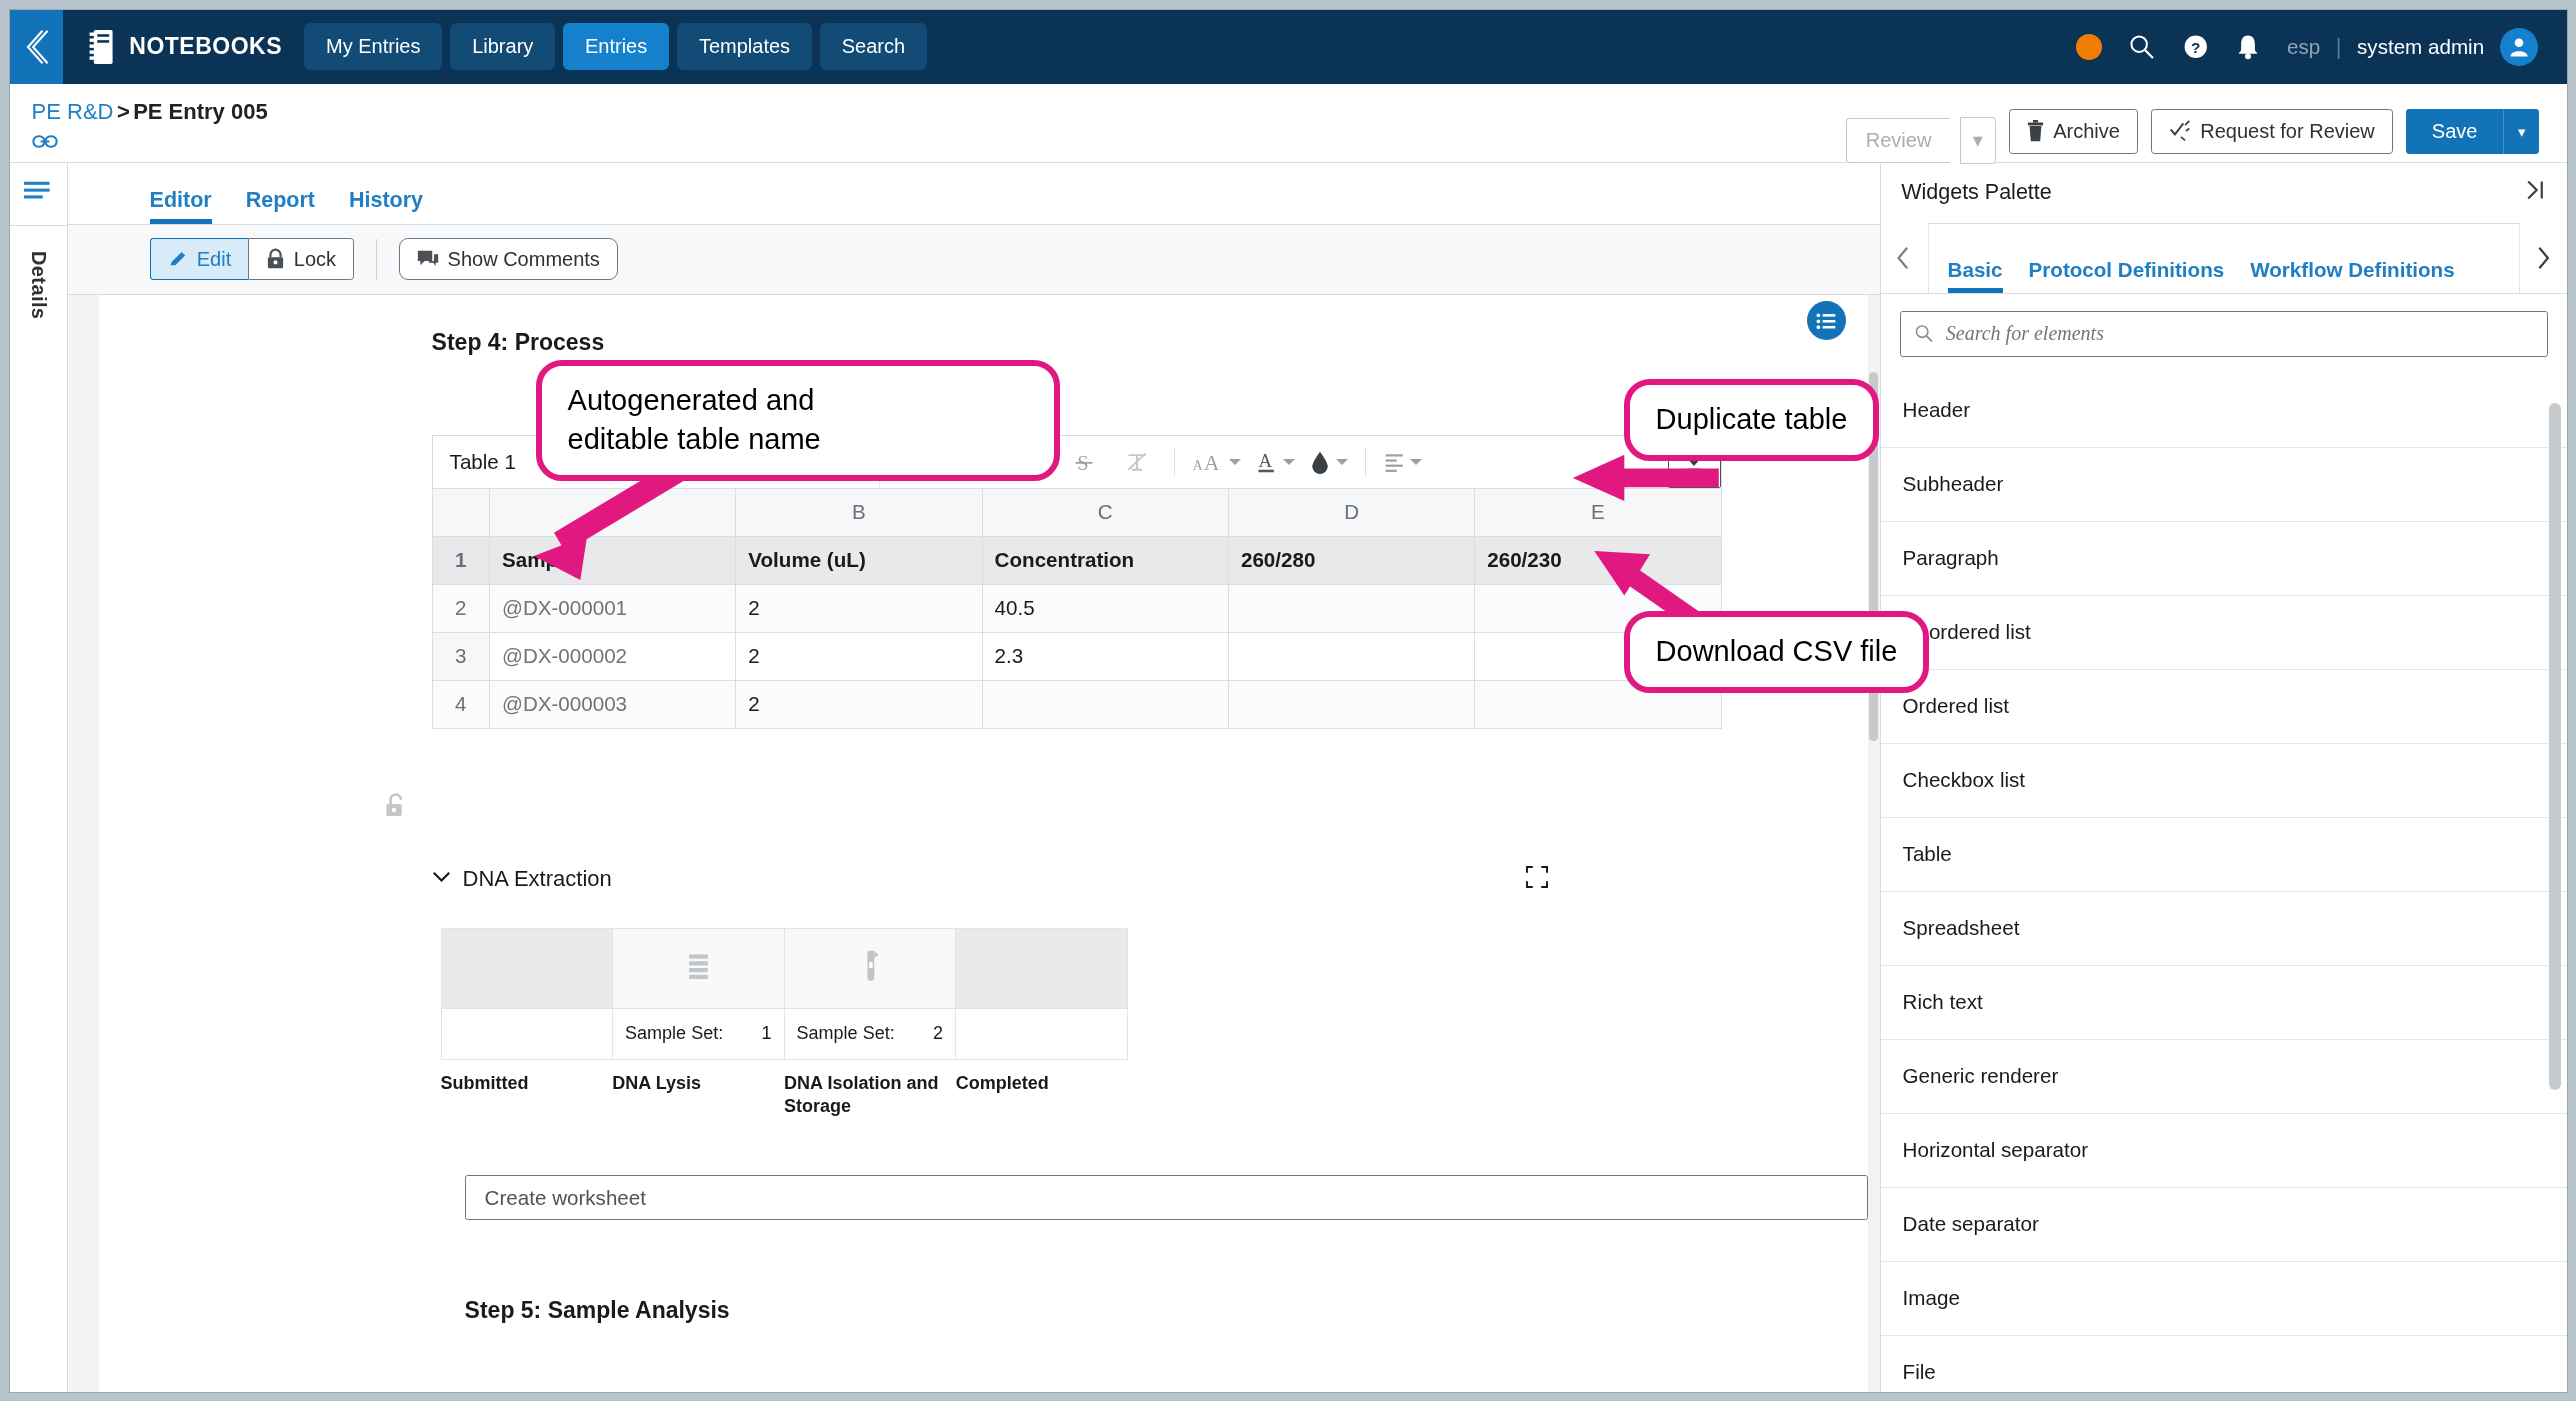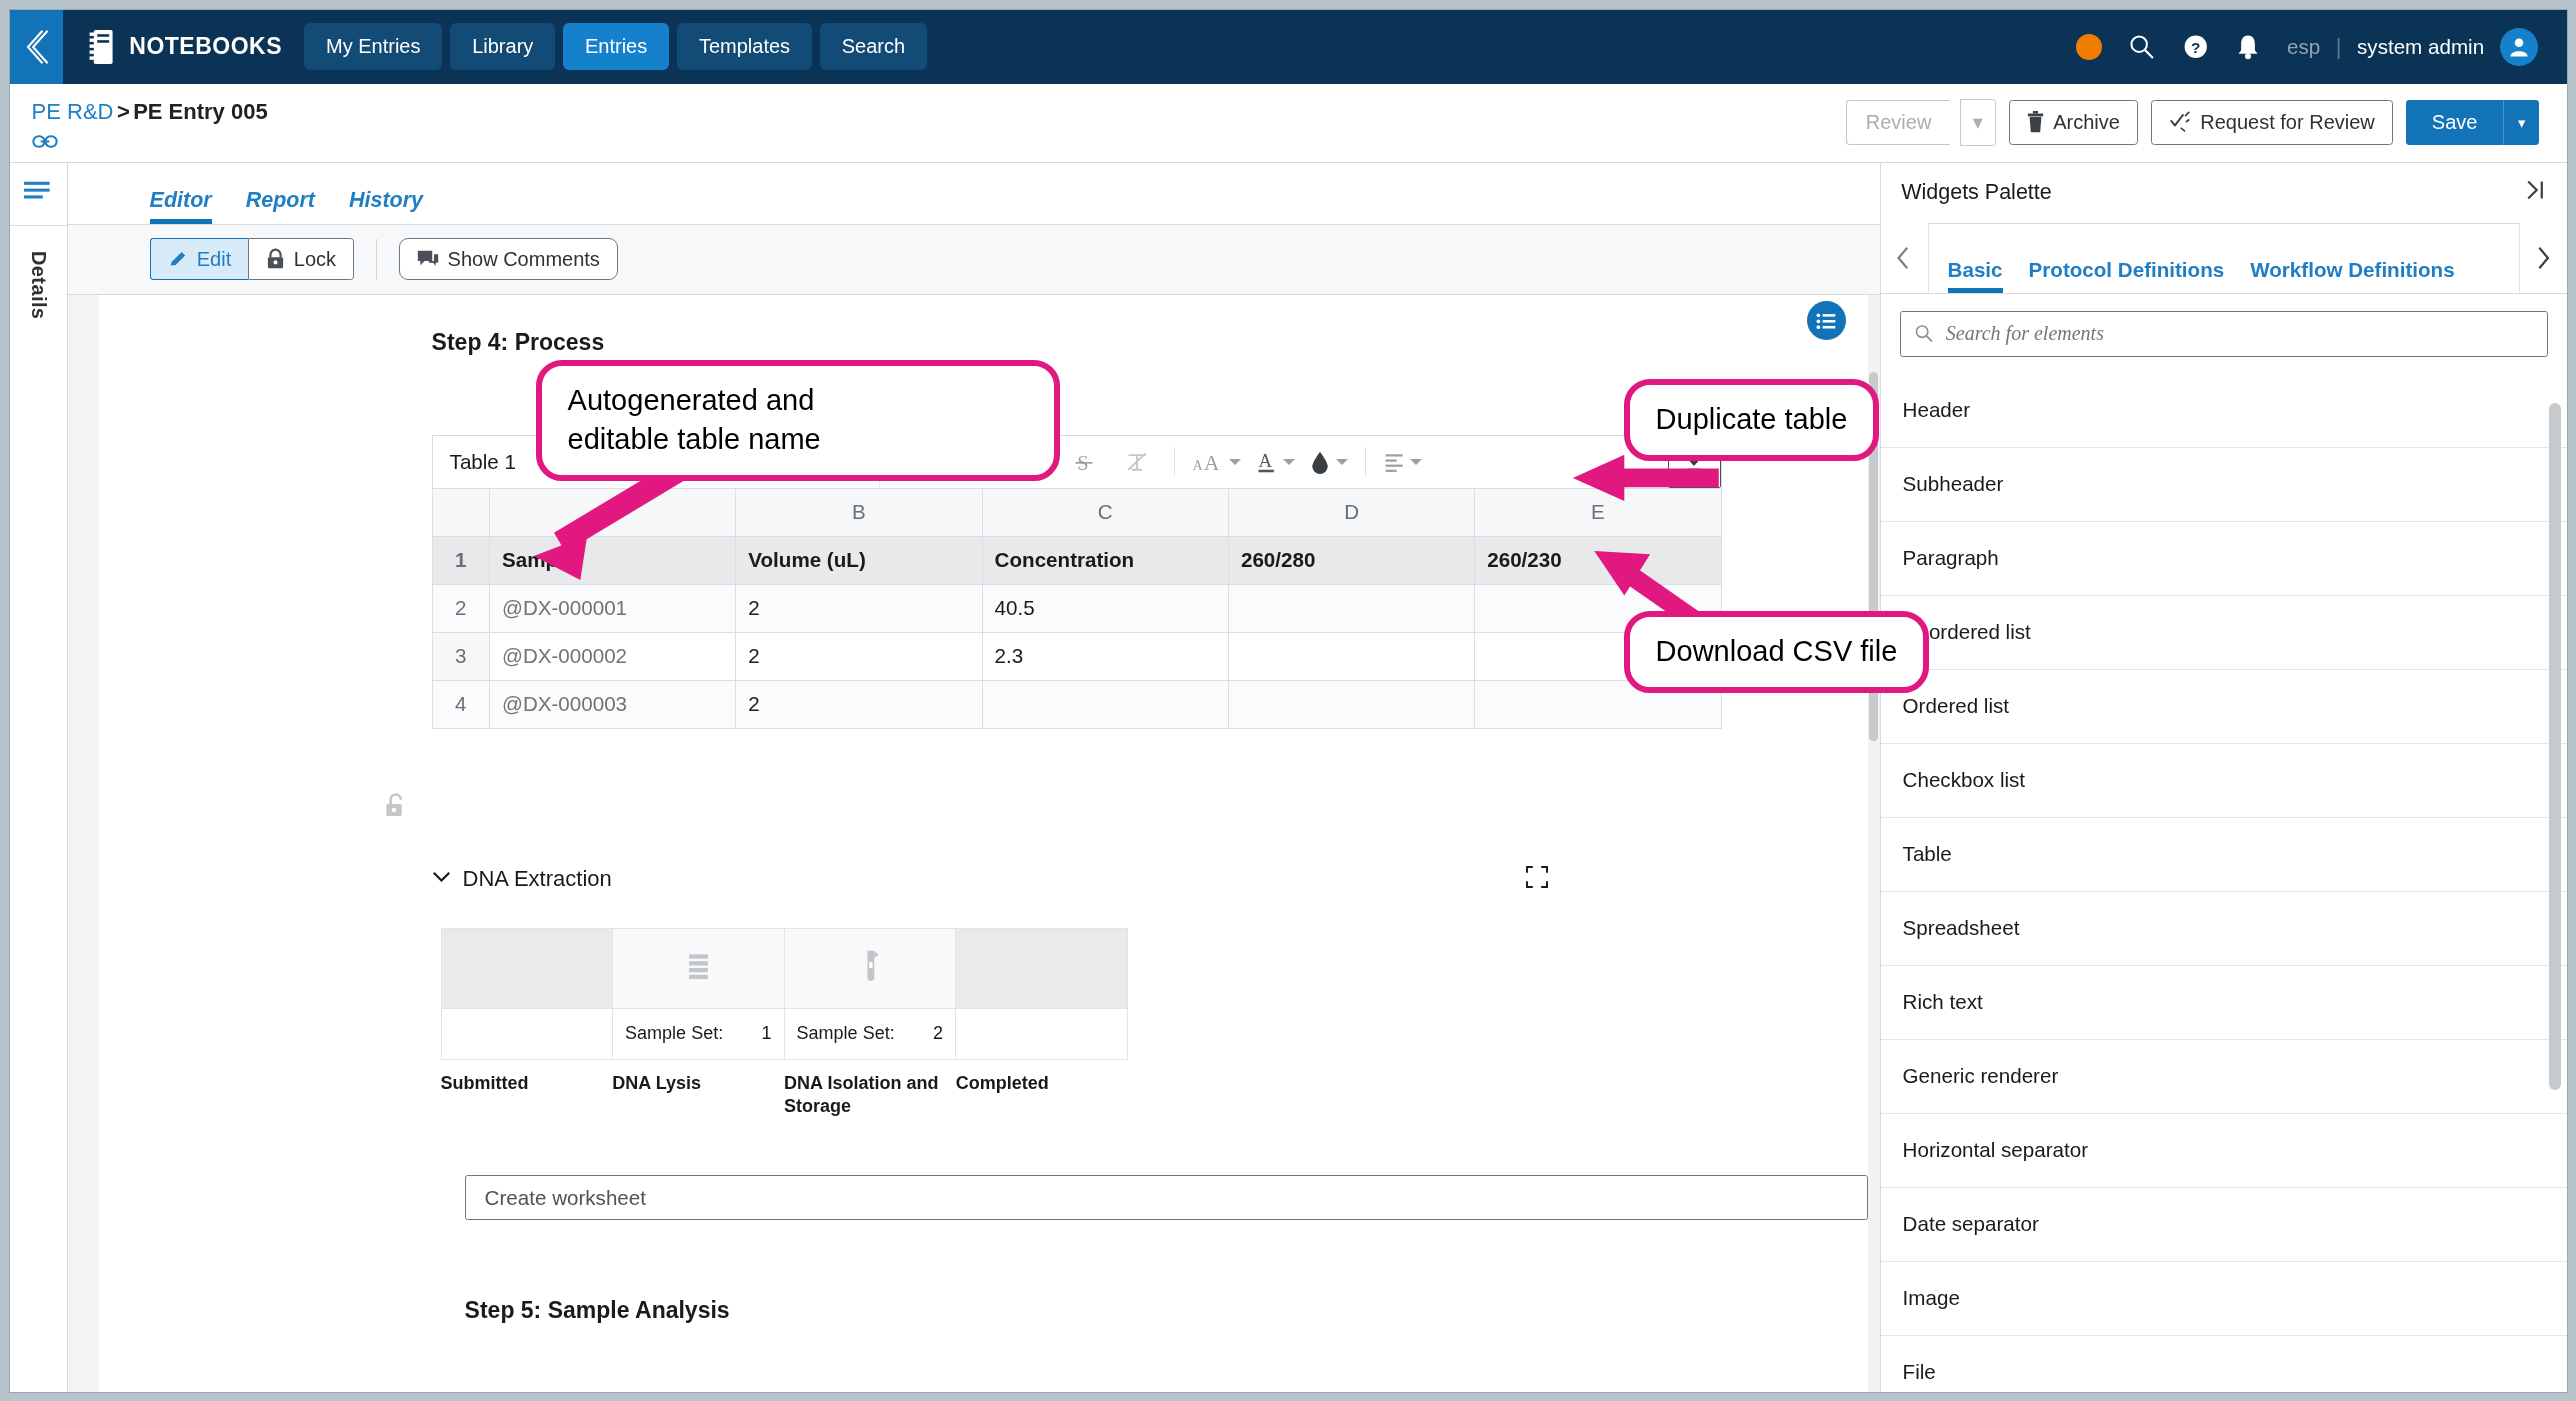--- a/index.html
+++ b/index.html
@@ -90,21 +90,21 @@
   .btn {
     display: inline-flex; align-items: center; justify-content: center;
     gap: 9.4px;
     border: 0.9px solid #6f7780; background: #fff; color: #2d3237;
     font-size: 20px; border-radius: 3.4px; padding: 10.3px 17px;
     cursor: pointer; white-space: nowrap;
   }
   .btn.split { padding: 0; border: none; display: inline-flex; }
   .btn.split > .seg {
     border: 0.9px solid #c3c8cd; background: #fff; color: #a9aeb3;
-    padding: 10.3px 19px; font-size: 20px;
+    padding: 10.3px 19px; font-size: 20px; margin-top: 18px;
   }
   .btn.split > .seg:first-child { border-radius: 3.4px 0 0 3.4px; border-right: none; }
   .btn.split > .seg:last-child { border-radius: 0 3.4px 3.4px 0; padding: 10.3px 12px; }
   .save-split { display:inline-flex; border-radius: 3.4px; overflow:hidden; }
   .save-split .s1 { background:#1273b8; color:#fff; font-size:20px; padding:11px 26px; cursor:pointer;}
   .save-split .s2 { background:#1273b8; color:#fff; font-size:14.6px; padding:11px 13.7px; border-left:0.9px solid #3f93cf; cursor:pointer; display:flex;align-items:center;}
 
   
   .body-row { display: flex; height: calc(1384px - 74px - 79px); }
   .railbar {
@@ -119,21 +119,20 @@
     writing-mode: vertical-rl;
     font-size: 20px; font-weight: bold; color: #2d3237;
     margin-top: 26px; letter-spacing: 0.4px;
   }
 
   .center { flex: 1 1 auto; display:flex; flex-direction: column; min-width:0; position: relative;}
   .tabstrip {
     height: 62px; border-bottom: 0.9px solid #d6dbe0;
     display: flex; align-items: flex-end; gap: 34px; padding-left: 82px;
     background:#fff;
-    font-style:italic;
   }
   .etab {
     font-size: 21.5px; color: #1f7ec4; font-weight: bold;
     padding-bottom: 10.3px; cursor: pointer; position: relative;
   }
   .etab.active::after {
     content:""; position:absolute; left:0; right:0; bottom:-0.9px;
     height: 5.2px; background: #1273b8;
   }
   .editbar {

